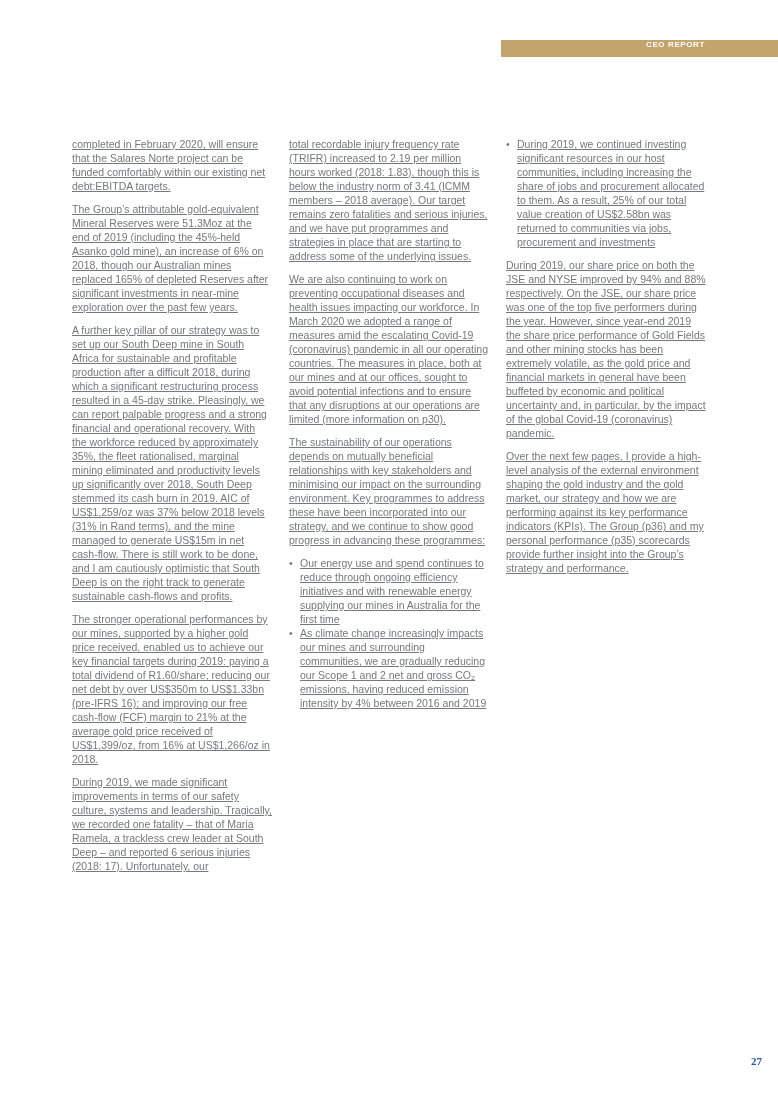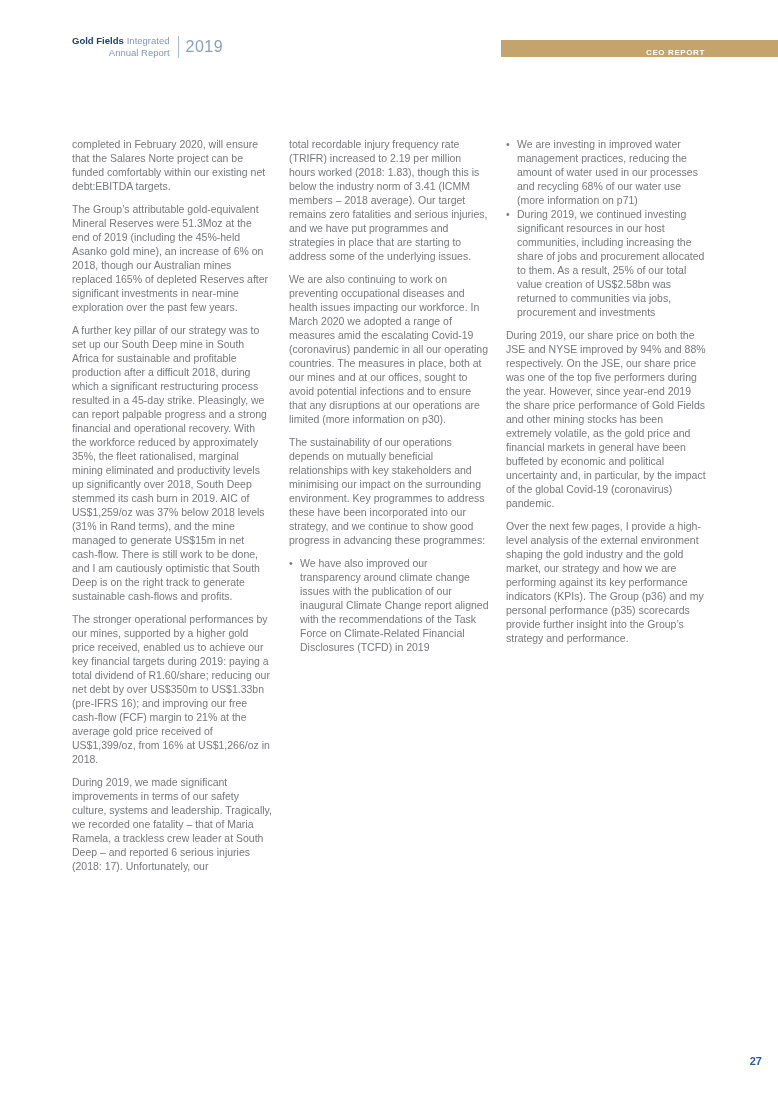--- a/index.html
+++ b/index.html
@@ -45,21 +45,21 @@
     letter-spacing: 0.5px;
   }
 
   .banner {
     position: absolute;
     top: 40px;
     left: 501px;
     right: 0;
     height: 17px;
     display: flex;
-    align-items: flex-end;
+    align-items: flex-start;
     justify-content: center;
     padding-left: 72px;
     background: #c3a46d;
   }
   .banner span {
     color: #ffffff;
     font-size: 8px;
     font-weight: bold;
     letter-spacing: 0.6px;
   }
@@ -68,20 +68,21 @@
   .content {
     position: absolute;
     top: 137px;
     left: 72px;
     width: 634px;
     display: flex;
     gap: 17px;
     color: #77787b;
     font-size: 10.5px;
     line-height: 14px;
+    text-decoration: underline;
   }
   .col { flex: 0 0 200px; width: 200px; }
   .col p { margin: 0 0 9px 0; }
   .col p:last-child { margin-bottom: 0; }
 
   .col ul {
     list-style: none;
     margin: 0 0 9px 0;
     padding: 0;
   }
@@ -97,62 +98,55 @@
   }
 
   
   .page-num {
     position: absolute;
     top: 1055px;
     right: 16px;
     font-size: 11px;
     font-weight: bold;
     color: #2d5a9d;
+    font-family: Liberation Serif, serif;
   }
 </style>
 </head>
 <body>
 
 <div class="page">
 
-  <div class="logo">
-    <div class="logo-text">
-      <div><span class="logo-brand-bold">Gold Fields</span><span class="logo-brand-light">Integrated</span></div>
-      <div>Annual Report</div>
-    </div>
-    <div class="logo-divider"></div>
-    <div class="logo-year">2019</div>
-  </div>
 
   <div class="banner">
     <span>CEO REPORT</span>
   </div>
 
   <div class="content">
 
     <section class="col">
       <p>completed in February 2020, will ensure that the Salares Norte project can be funded comfortably within our existing net debt:EBITDA targets.</p>
       <p>The Group’s attributable gold-equivalent Mineral Reserves were 51.3Moz at the end of 2019 (including the 45%-held Asanko gold mine), an increase of 6% on 2018, though our Australian mines replaced 165% of depleted Reserves after significant investments in near-mine exploration over the past few years.</p>
       <p>A further key pillar of our strategy was to set up our South Deep mine in South Africa for sustainable and profitable production after a difficult 2018, during which a significant restructuring process resulted in a 45-day strike. Pleasingly, we can report palpable progress and a strong financial and operational recovery. With the workforce reduced by approximately 35%, the fleet rationalised, marginal mining eliminated and productivity levels up significantly over 2018, South Deep stemmed its cash burn in 2019. AIC of US$1,259/oz was 37% below 2018 levels (31% in Rand terms), and the mine managed to generate US$15m in net cash-flow. There is still work to be done, and I am cautiously optimistic that South Deep is on the right track to generate sustainable cash-flows and profits.</p>
       <p>The stronger operational performances by our mines, supported by a higher gold price received, enabled us to achieve our key financial targets during 2019: paying a total dividend of R1.60/share; reducing our net debt by over US$350m to US$1.33bn (pre-IFRS 16); and improving our free cash-flow (FCF) margin to 21% at the average gold price received of US$1,399/oz, from 16% at US$1,266/oz in 2018.</p>
       <p>During 2019, we made significant improvements in terms of our safety culture, systems and leadership. Tragically, we recorded one fatality – that of Maria Ramela, a trackless crew leader at South Deep – and reported 6 serious injuries (2018: 17). Unfortunately, our</p>
     </section>
 
     <section class="col">
       <p>total recordable injury frequency rate (TRIFR) increased to 2.19 per million hours worked (2018: 1.83), though this is below the industry norm of 3.41 (ICMM members – 2018 average). Our target remains zero fatalities and serious injuries, and we have put programmes and strategies in place that are starting to address some of the underlying issues.</p>
       <p>We are also continuing to work on preventing occupational diseases and health issues impacting our workforce. In March 2020 we adopted a range of measures amid the escalating Covid-19 (coronavirus) pandemic in all our operating countries. The measures in place, both at our mines and at our offices, sought to avoid potential infections and to ensure that any disruptions at our operations are limited (more information on p30).</p>
       <p>The sustainability of our operations depends on mutually beneficial relationships with key stakeholders and minimising our impact on the surrounding environment. Key programmes to address these have been incorporated into our strategy, and we continue to show good progress in advancing these programmes:</p>
       <ul>
-        <li>We have also improved our transparency around climate change issues with the publication of our inaugural Climate Change report aligned with the recommendations of the Task Force on Climate-Related Financial Disclosures (TCFD) in 2019</li>
+        <li>Our energy use and spend continues to reduce through ongoing efficiency initiatives and with renewable energy supplying our mines in Australia for the first time</li>
+        <li>As climate change increasingly impacts our mines and surrounding communities, we are gradually reducing our Scope 1 and 2 net and gross CO₂ emissions, having reduced emission intensity by 4% between 2016 and 2019</li>
       </ul>
     </section>
 
     <section class="col">
       <ul>
-        <li>We are investing in improved water management practices, reducing the amount of water used in our processes and recycling 68% of our water use (more information on p71)</li>
         <li>During 2019, we continued investing significant resources in our host communities, including increasing the share of jobs and procurement allocated to them. As a result, 25% of our total value creation of US$2.58bn was returned to communities via jobs, procurement and investments</li>
       </ul>
       <p>During 2019, our share price on both the JSE and NYSE improved by 94% and 88% respectively. On the JSE, our share price was one of the top five performers during the year. However, since year-end 2019 the share price performance of Gold Fields and other mining stocks has been extremely volatile, as the gold price and financial markets in general have been buffeted by economic and political uncertainty and, in particular, by the impact of the global Covid-19 (coronavirus) pandemic.</p>
       <p>Over the next few pages, I provide a high-level analysis of the external environment shaping the gold industry and the gold market, our strategy and how we are performing against its key performance indicators (KPIs). The Group (p36) and my personal performance (p35) scorecards provide further insight into the Group’s strategy and performance.</p>
     </section>
 
   </div>
 
   <span class="page-num">27</span>
 

